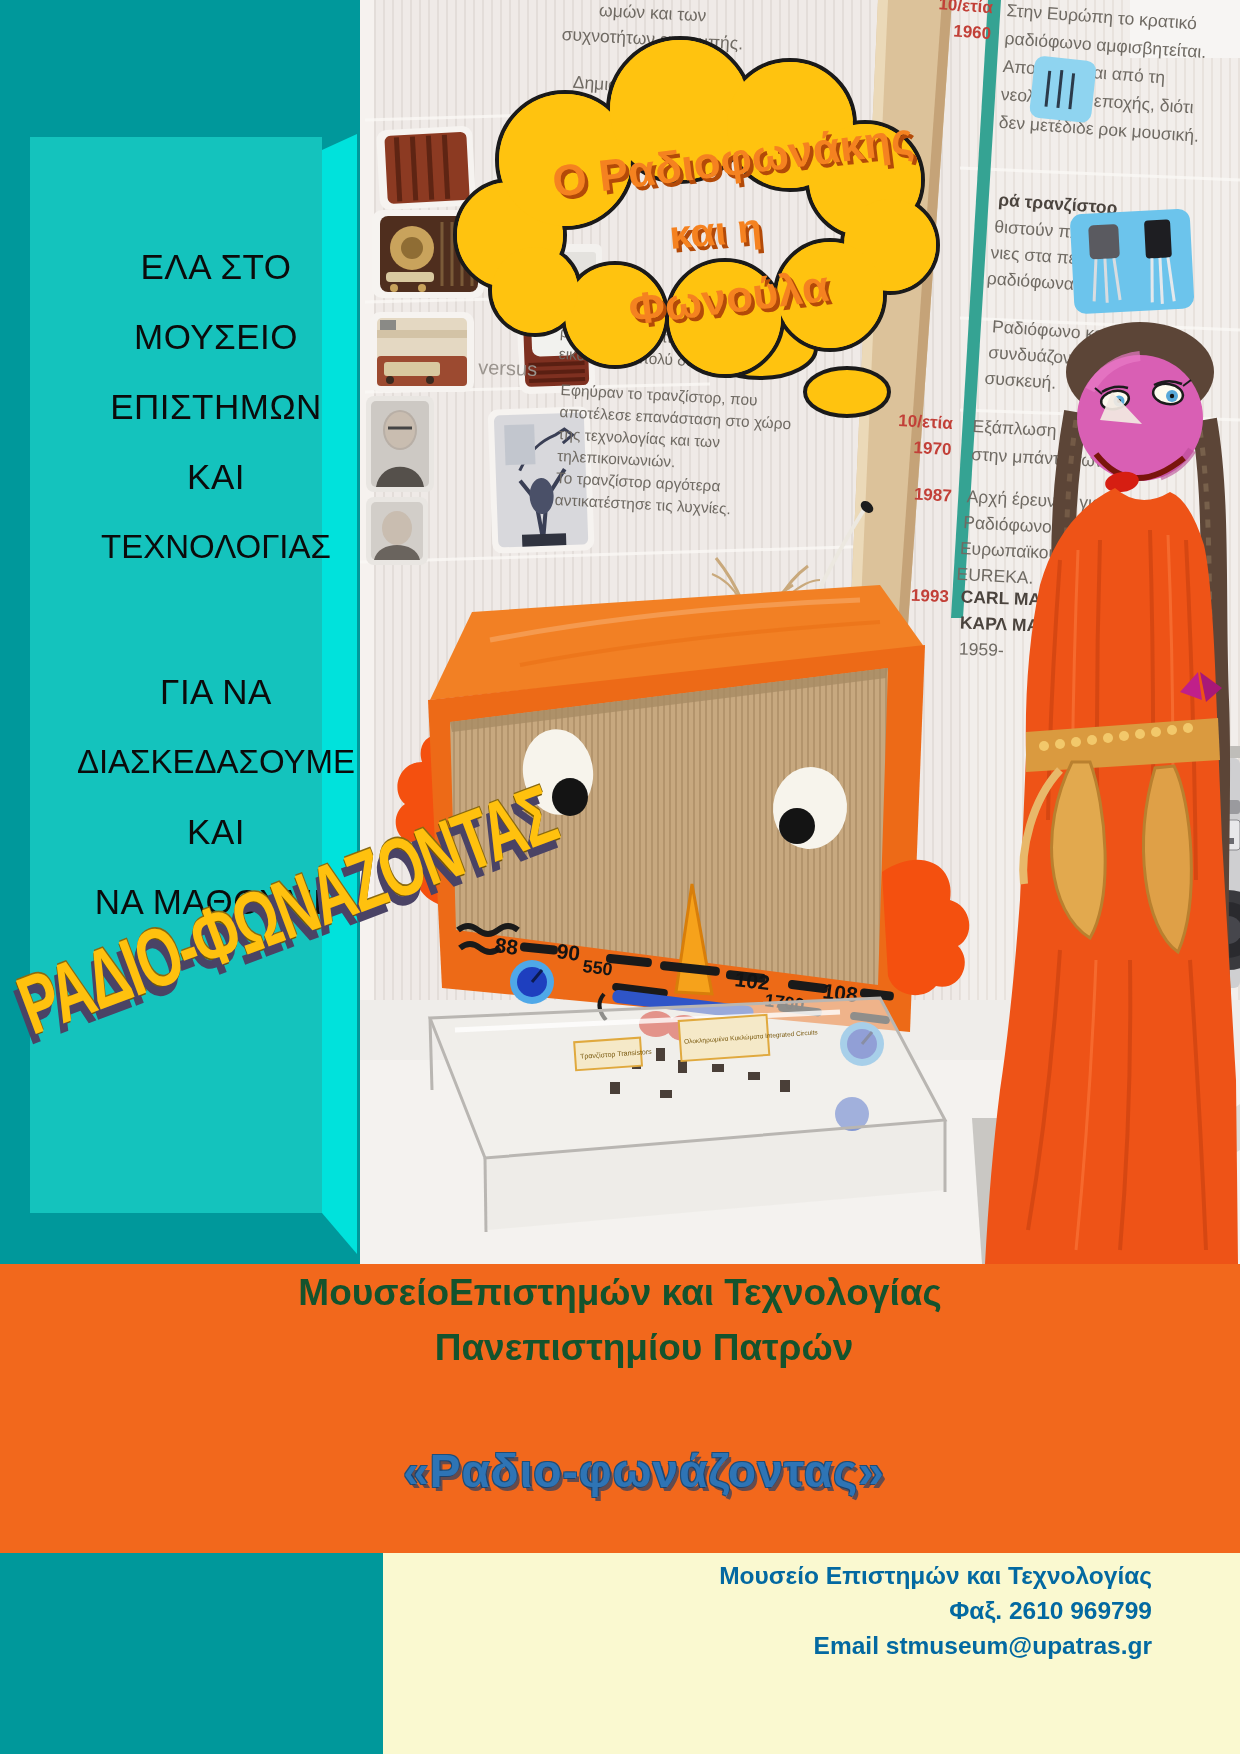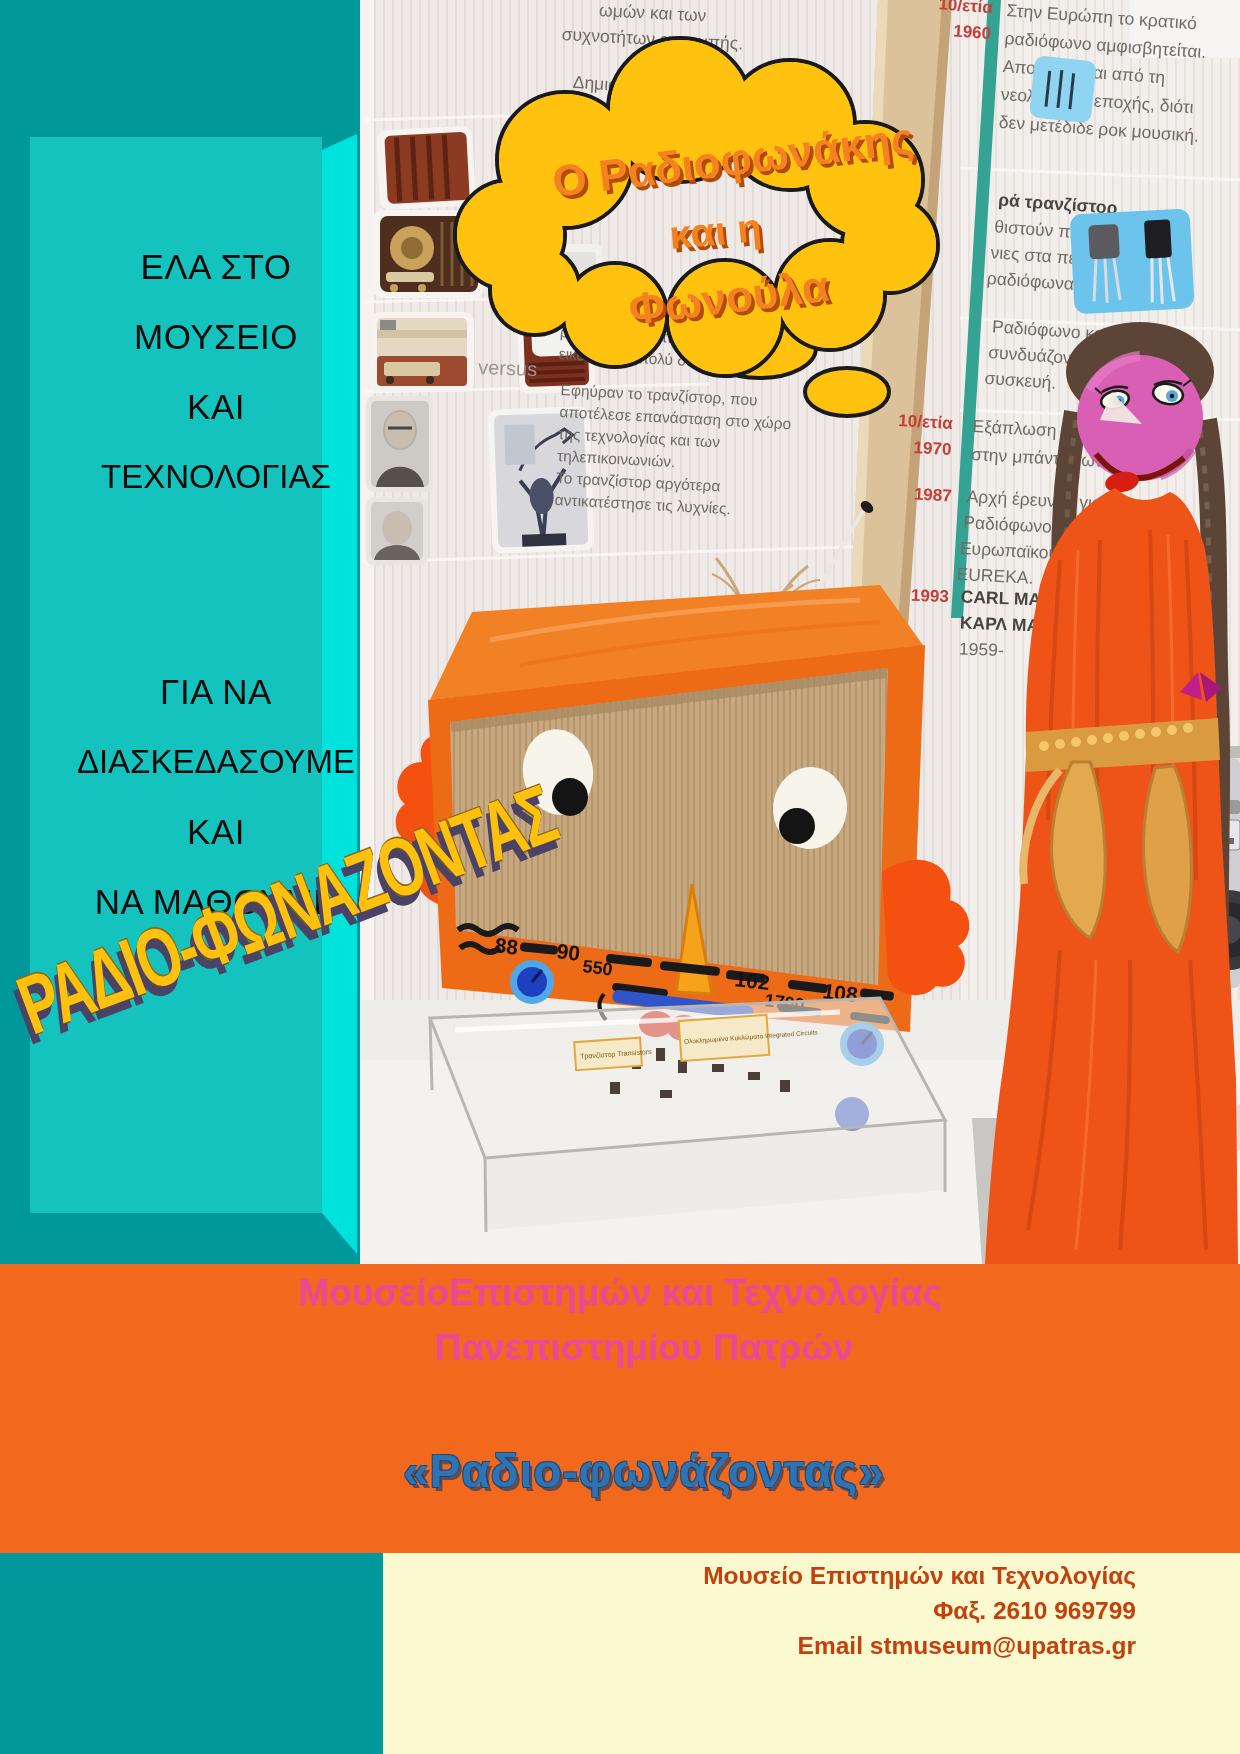--- a/index.html
+++ b/index.html
@@ -17,53 +17,54 @@
   
   .wordart{
     position:absolute;left:22px;top:975px;width:620px;
     transform:rotate(-20.5deg) scaleY(1.45);transform-origin:0 50%;
     font-size:57px;font-weight:bold;letter-spacing:-2px;white-space:nowrap;
     color:#FFC10E;
     text-shadow:-6px 6px 0 #4a4365, -1px 1px 0 #7a5a00, 1px -1px 0 #8a6a10;
     z-index:30;
   }
   
-  .banner-line{position:absolute;left:0;width:100%;text-align:center;color:#ec4899;}
+  .banner-line{position:absolute;left:0;width:100%;text-align:center;color:#14532d;}
   .banner-l1{top:1272px;font-size:37px;font-weight:bold;}
   .banner-l2{top:1327px;font-size:37px;font-weight:bold;padding-left:24px;}
   .banner-l3{top:1394px;font-size:26px;font-weight:normal;}
   .banner-title{
     top:1444px;font-size:46px;font-weight:bold;color:#2E74B5;
     text-shadow:3px 4px 0 rgba(25,60,105,.65), -1px -1px 0 #1F4E79, 1px -1px 0 #1F4E79, -1px 1px 0 #1F4E79;
     letter-spacing:1px;
     padding-left:24px;
   }
   
-  .footer-text{position:absolute;top:1558px;left:400px;right:104px;text-align:right;
-    color:#c2410c;font-size:24.5px;font-weight:bold;line-height:35px;}
+  .footer-text{position:absolute;top:1558px;left:400px;right:88px;text-align:right;
+    color:#0369a1;font-size:24.5px;font-weight:bold;line-height:35px;}
   svg text{font-family:"Liberation Sans", sans-serif;}
   .ptxt{fill:#6f6a63;font-size:15.5px;}
   .ptxt2{fill:#6f6a63;font-size:17.5px;}
   .red-year{fill:#C24038;font-weight:bold;font-size:17px;}
   .bold-dark{fill:#4b443e;font-weight:bold;}
 </style>
 </head>
 <body>
 
 <div class="poster">
 
   <svg class="abs" style="left:0;top:0;" width="360" height="1264" viewBox="0 0 360 1264">
     <rect x="0" y="0" width="360" height="1264" fill="#00989B"></rect>
     <polygon points="322,150 357,134 357,1254 322,1213" fill="#00E2DC"></polygon>
     <rect x="30" y="137" width="292" height="1076" fill="#14C3BD"></rect>
   </svg>
 
   <div class="invite-block" style="top:232px;">
     <div class="ln">ΕΛΑ ΣΤΟ</div>
     <div class="ln">ΜΟΥΣΕΙΟ</div>
+    <div class="ln">ΕΠΙΣΤΗΜΩΝ</div>
     <div class="ln">ΚΑΙ</div>
     <div class="ln wide">ΤΕΧΝΟΛΟΓΙΑΣ</div>
   </div>
 
   <div class="invite-block" style="top:657px;">
     <div class="ln">ΓΙΑ ΝΑ</div>
     <div class="ln wide">ΔΙΑΣΚΕΔΑΣΟΥΜΕ</div>
     <div class="ln">ΚΑΙ</div>
     <div class="ln">ΝΑ ΜΑΘΟΥΜΕ</div>
   </div>

